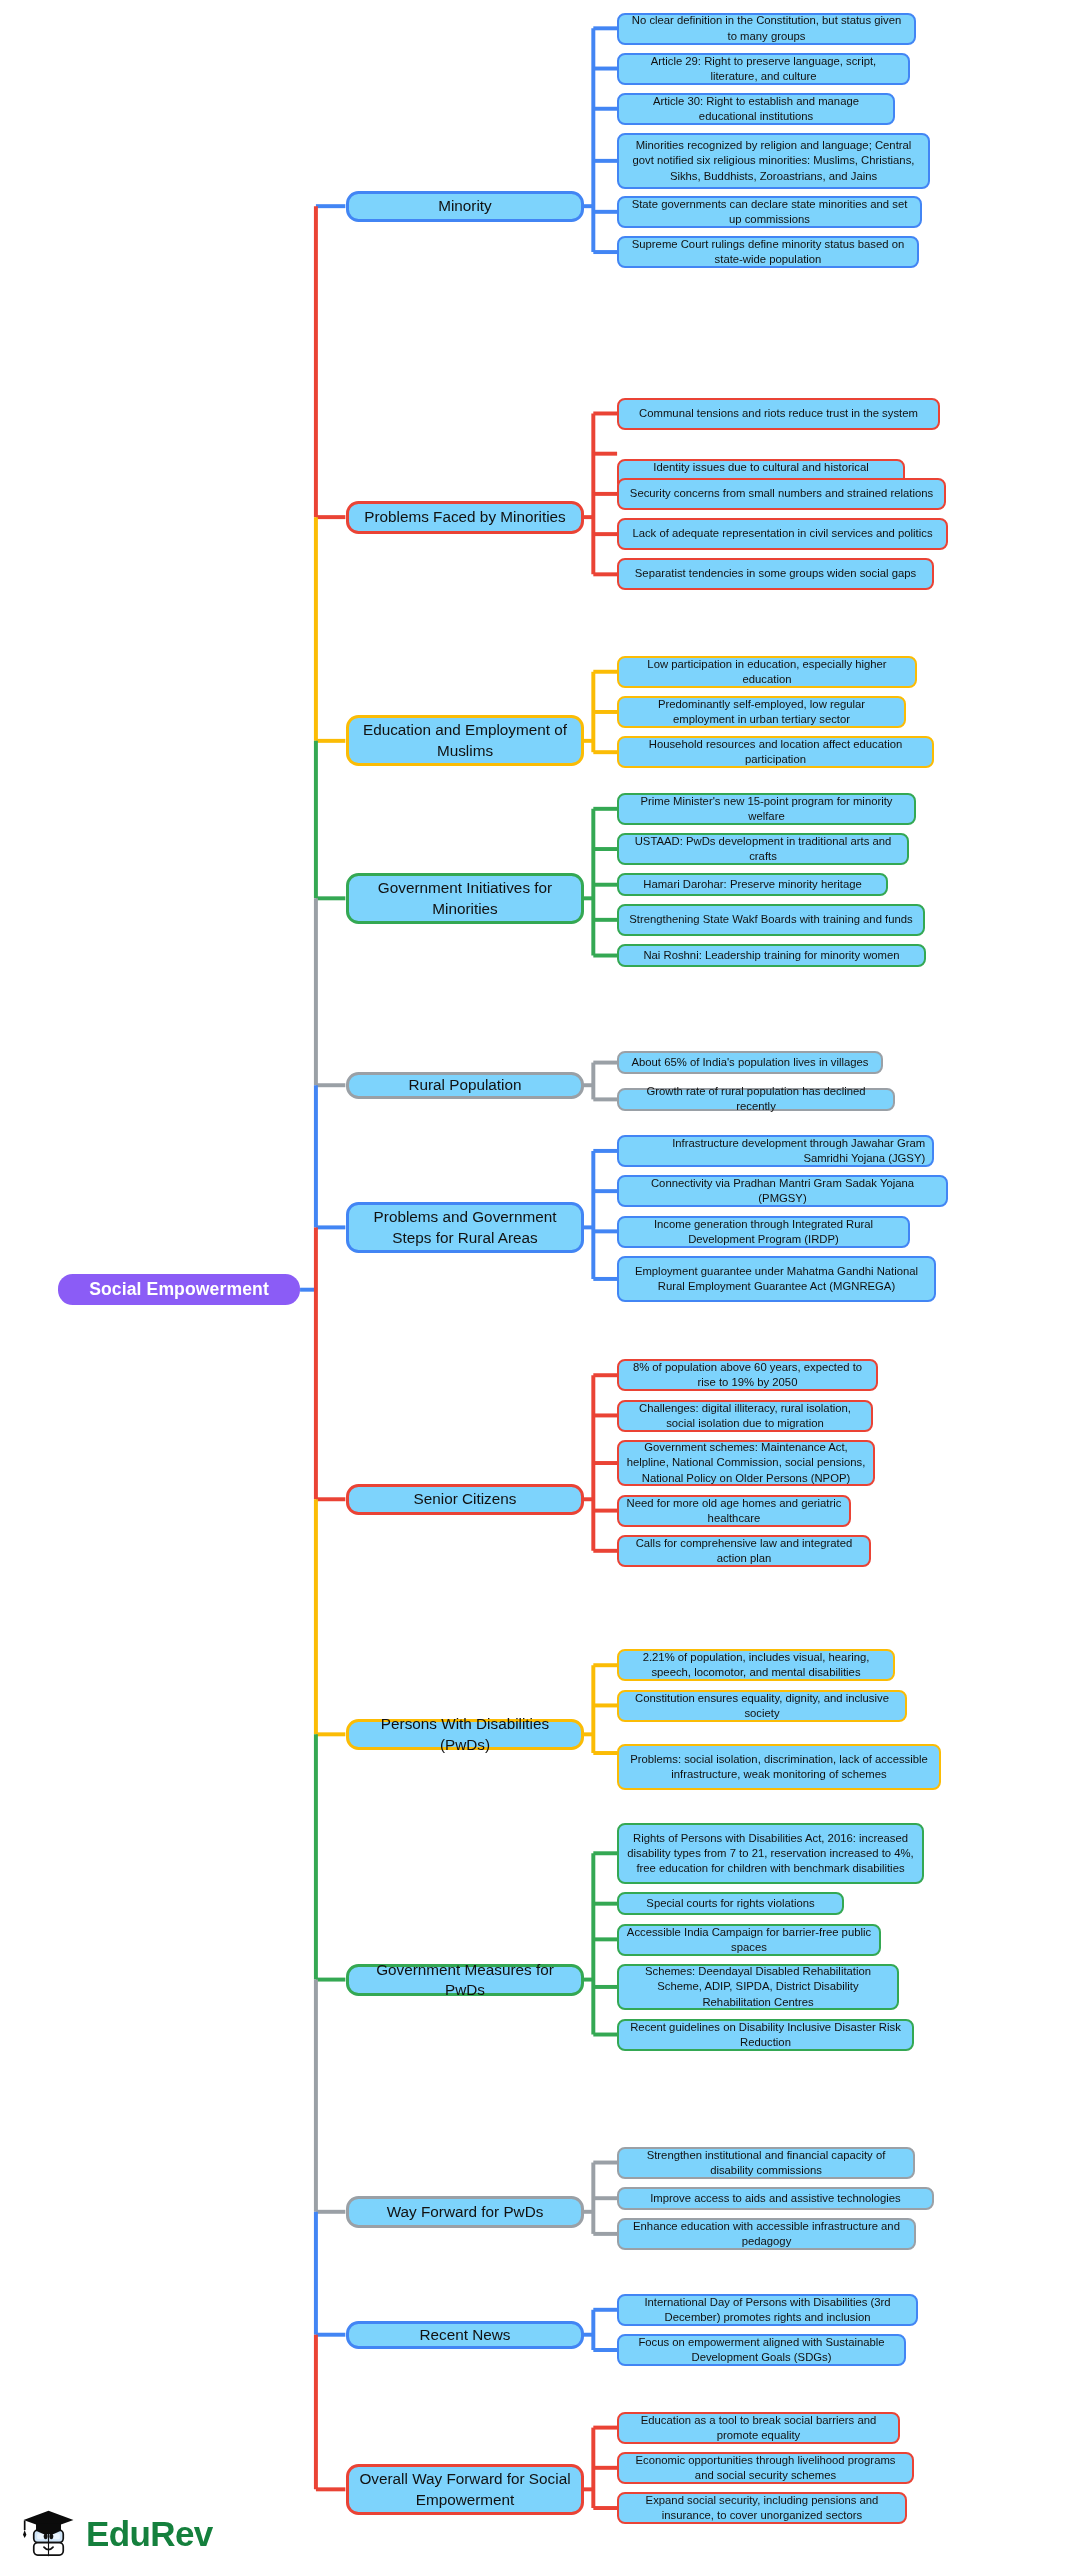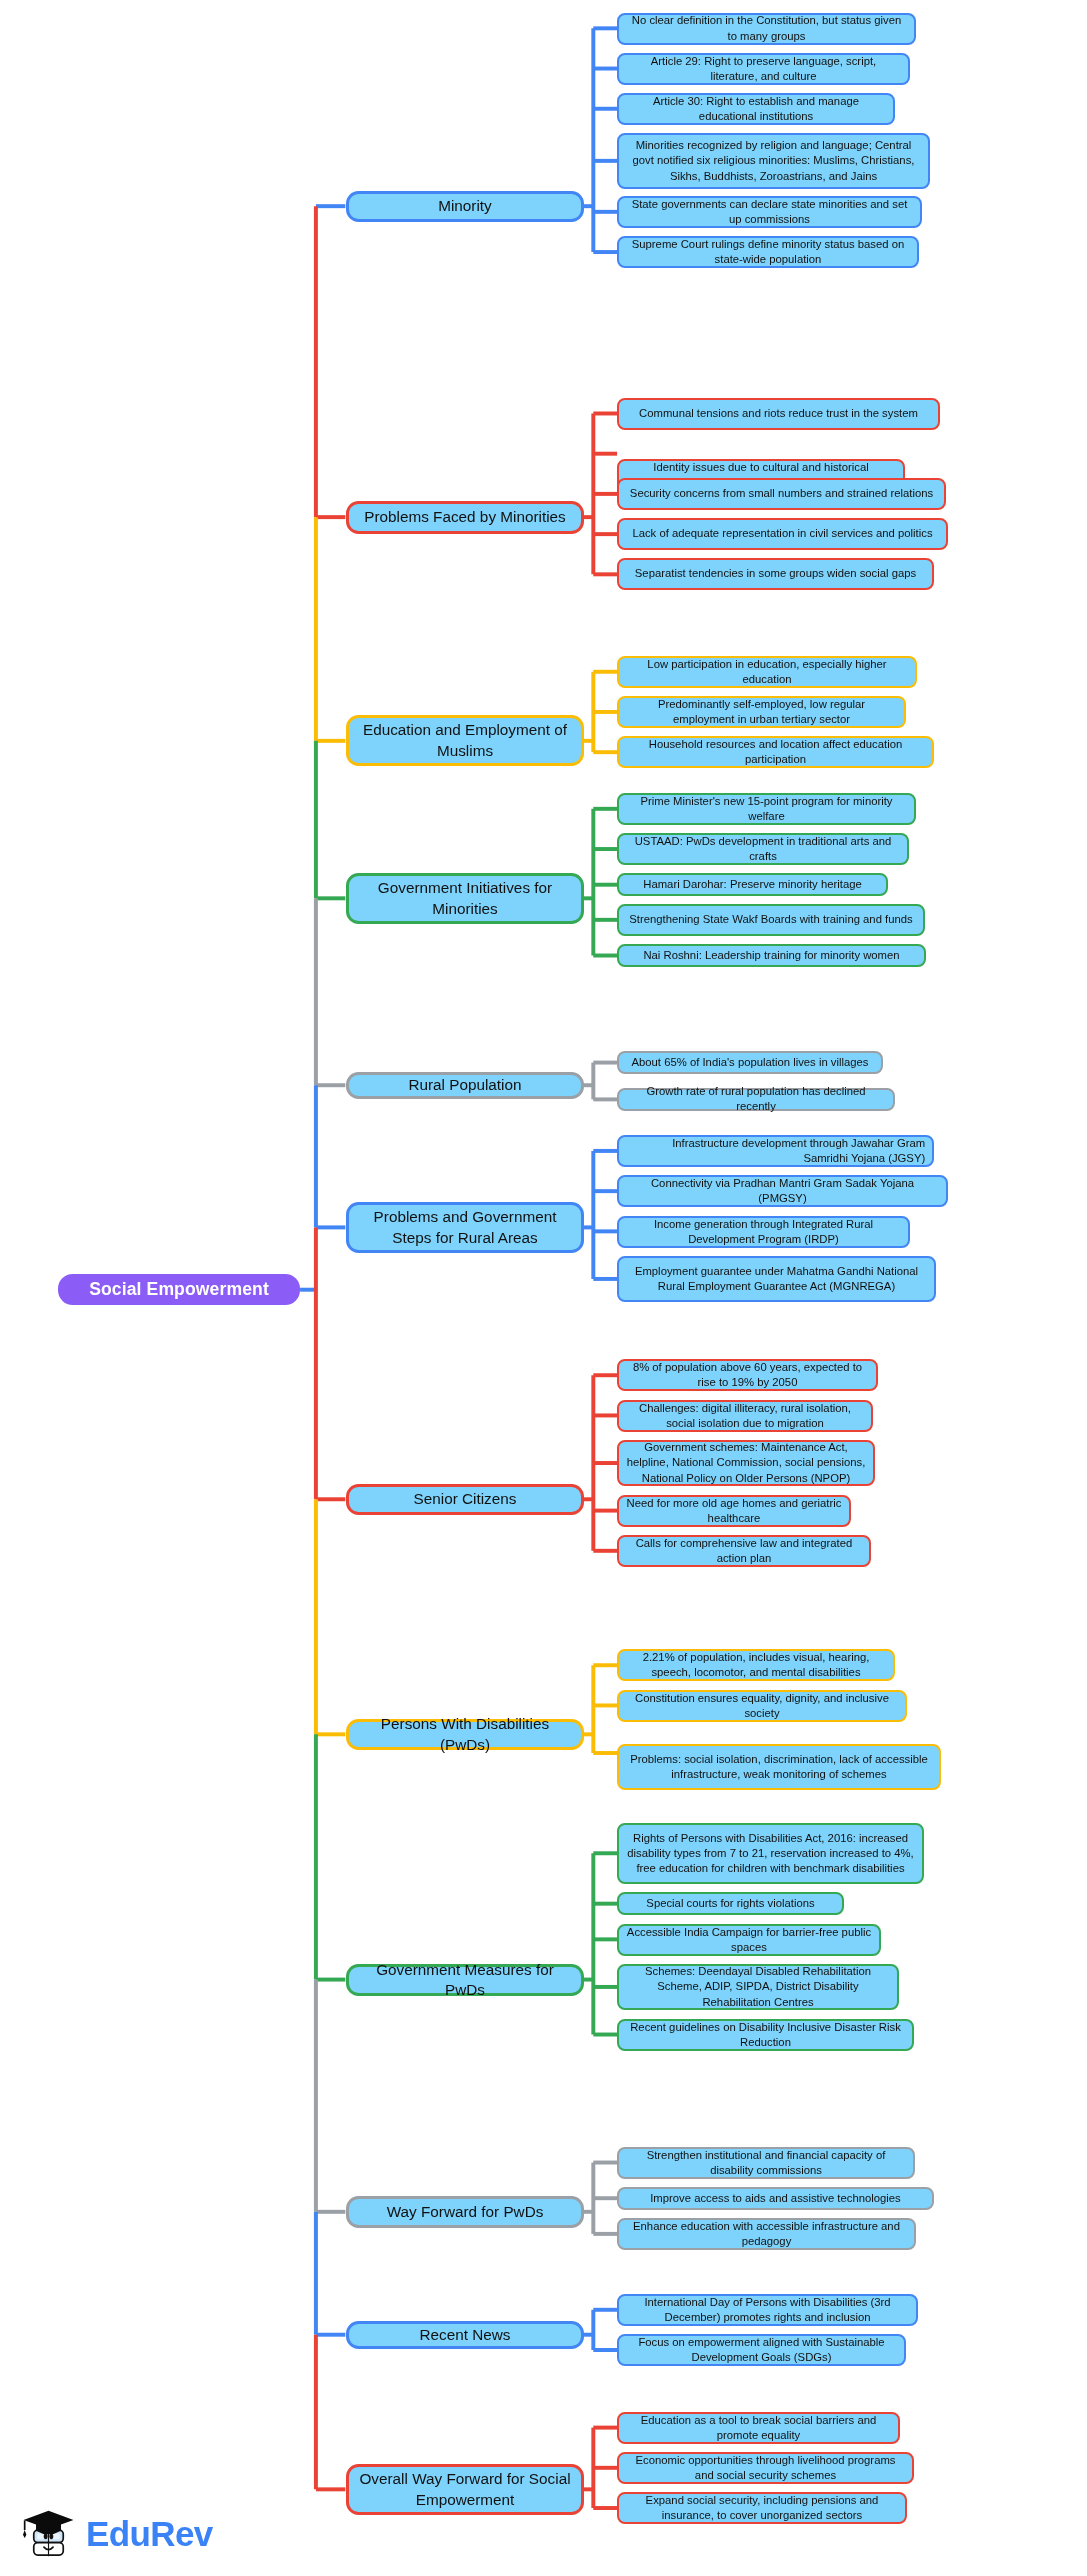--- a/index.html
+++ b/index.html
@@ -76,21 +76,21 @@
     width: 215px;
     height: 62px;
     display: flex;
     align-items: center;
     gap: 8px;
   }
   #logo .mark { width: 59px; height: 57px; flex: 0 0 auto; }
   #logo .wordmark {
     font-size: 35px;
     font-weight: bold;
-    color: #3b82f6;
+    color: #15803d;
     letter-spacing: -0.6px;
     line-height: 1;
   }
 </style>
 </head>
 <body>
 
 <div id="canvas">
 
   <svg id="wires" viewBox="0 0 1920 4548" preserveAspectRatio="none">

